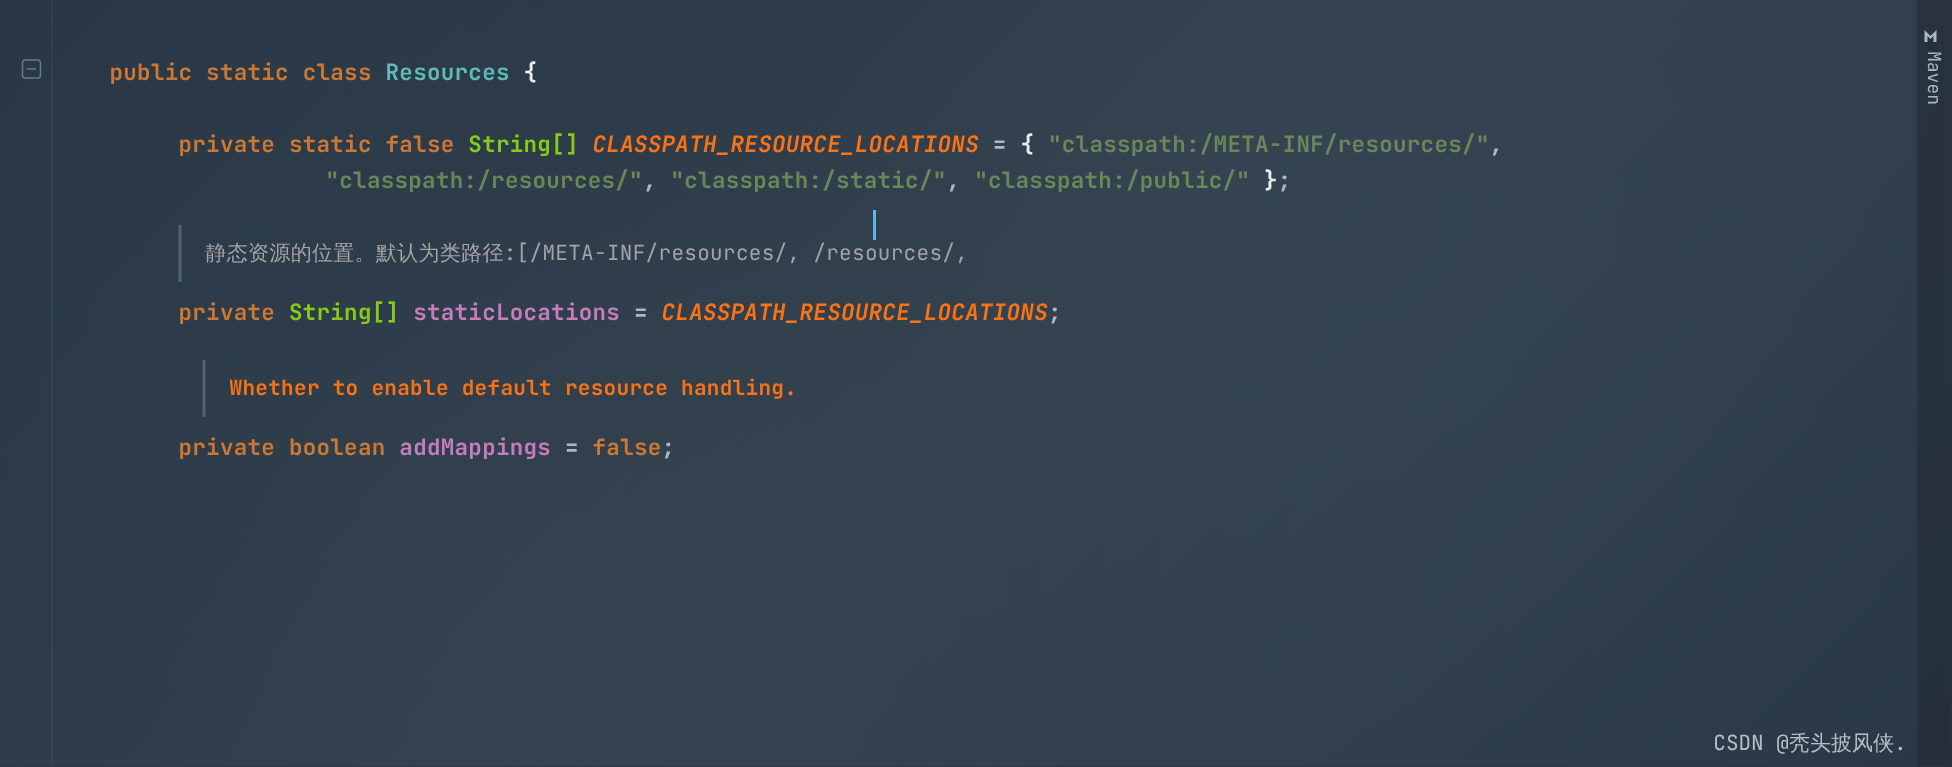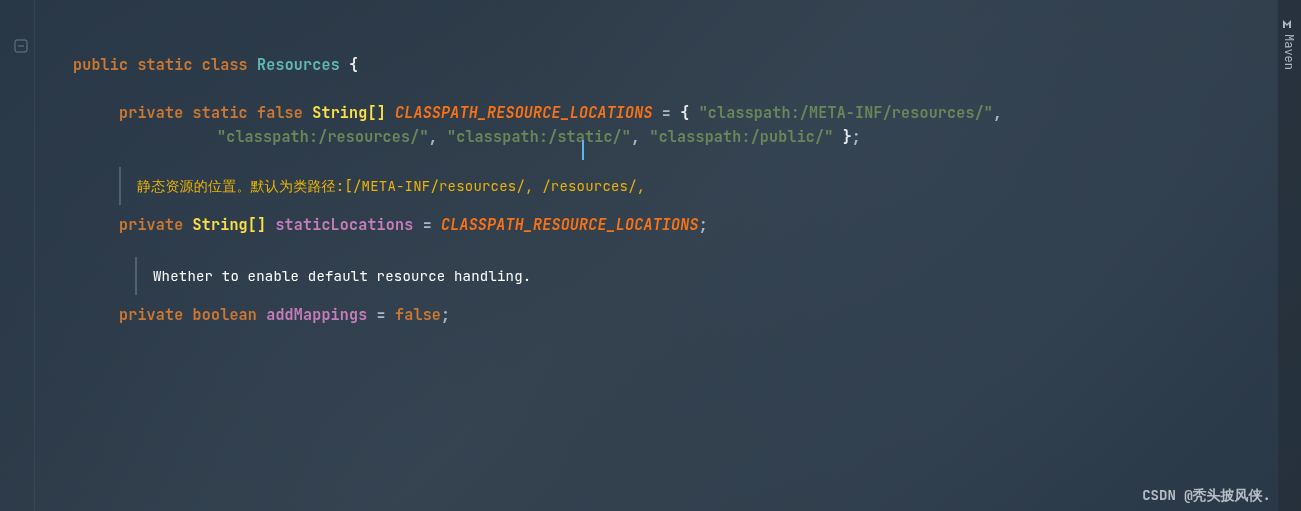--- a/index.html
+++ b/index.html
@@ -42,60 +42,60 @@
     .gutter-icon {
       position: absolute;
       left: 14px; top: 38px;
       width: 14px; height: 14px;
       cursor: pointer;
     }
     .gutter-icon svg { width: 14px; height: 14px; }
     .code-area {
       position: absolute;
       left: 35px; top: 0; right: 25px; bottom: 0;
-      padding: 29px 0 0 0;
+      padding: 12px 0 0 0;
       z-index: 2;
       font-weight: 600;
       letter-spacing: 0.2px;
     }
     .line {
       height: 24px;
       line-height: 24px;
       white-space: pre;
       padding-left: 38px;
       position: relative;
     }
     .blank { height: 24px; }
     .indent1 { padding-left: 38px; }
     .indent2 { padding-left: 84px; }
     .indent3 { padding-left: 182px; }
     .kw { color: #cc7832; font-weight: 600; }
-    .type { color: #fde047; }
+    .type { color: #84cc16; }
     .class-name { color: #5fbab5; }
     .const { color: #f97316; font-style: italic; }
     .field { color: #c77dbb; margin-top: 12px; }
     .str { color: #6a8759; }
     .punct { color: #a9b7c6; }
     .brace { color: #e8eaed; }
     .doc-block {
       margin: 18px 0 8px 84px;
       padding: 6px 0 6px 16px;
       border-left: 2px solid rgba(120,135,150,0.5);
-      color: #eab308;
+      color: #a3a3a3;
       font-weight: 400;
       font-size: 14px;
       line-height: 26px;
       max-width: 640px;
     }
     .doc-block2 {
       margin: 20px 0 8px 100px;
       padding: 6px 0 6px 16px;
       border-left: 2px solid rgba(120,135,150,0.5);
-      color: #ffffff;
-      font-weight: 400;
+      color: #f97316;
+      font-weight: 700;
       font-size: 14px;
       line-height: 26px;
     }
     .cursor {
       position: absolute;
       width: 2px; height: 20px;
       background: #5fb4e8;
       left: 582px; top: 140px;
       z-index: 5;
     }
@@ -124,21 +124,21 @@
     }
     .maven-icon {
       width: 12px; height: 12px;
       display: inline-block;
     }
     .watermark {
       position: absolute;
       right: 30px; bottom: 6px;
       color: #cfd5db;
       font-size: 14px;
-      font-weight: 700;
+      font-weight: 400;
       z-index: 4;
       opacity: 0.85;
     }
   </style>
 </head>
 <body>
 
 <div class="bg-texture"></div>
 <div class="bg-overlay"></div>
 

